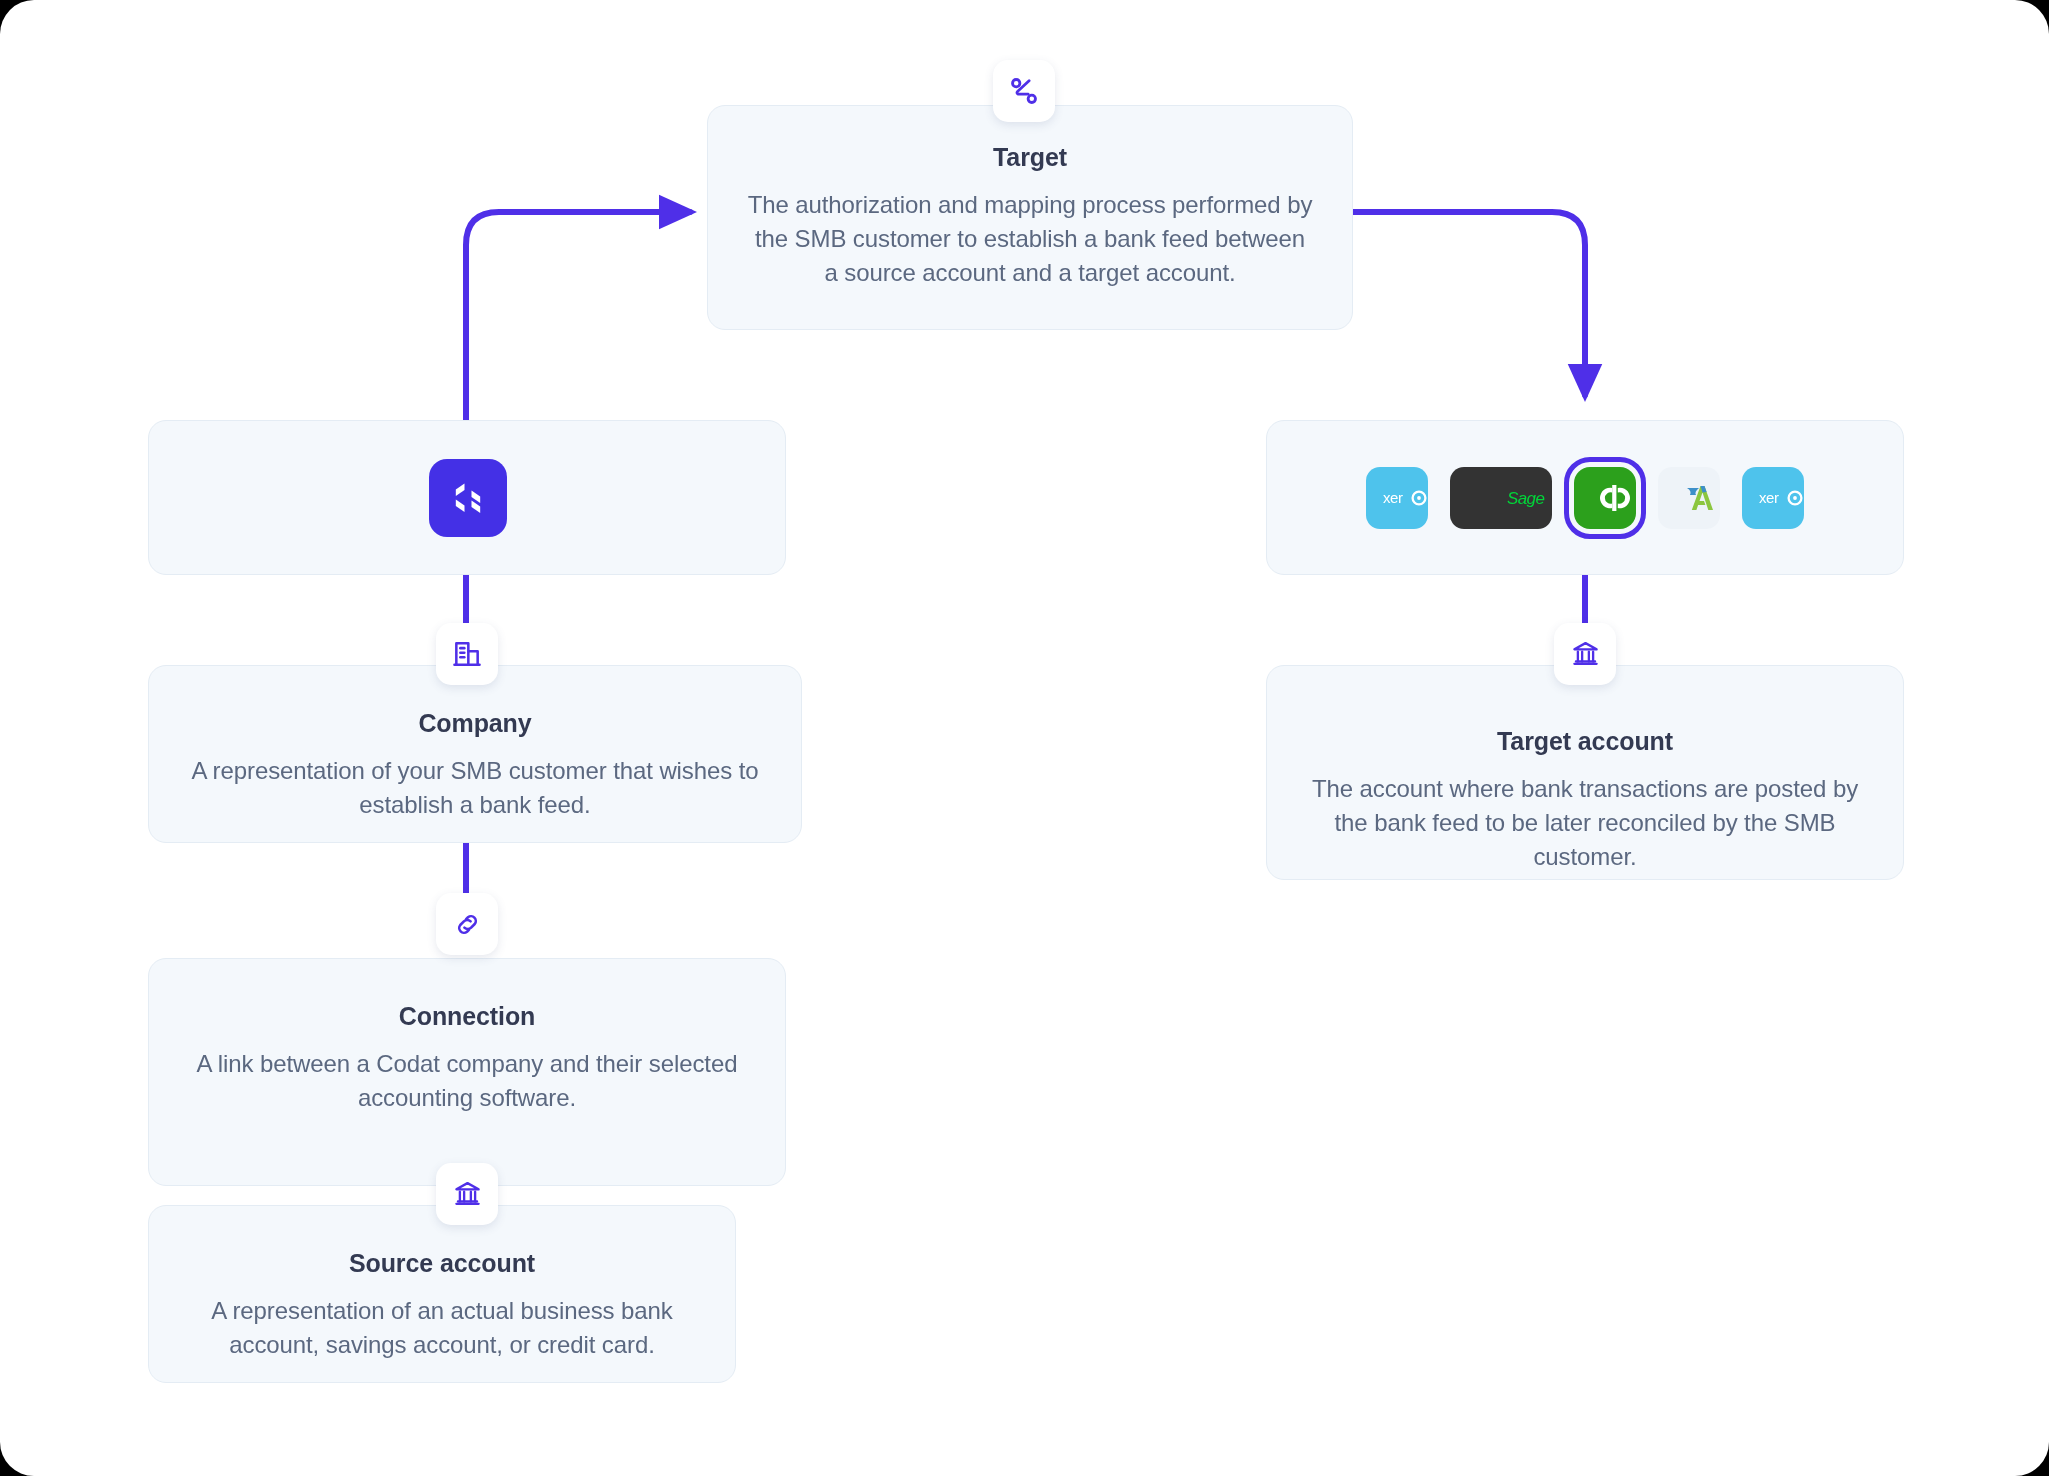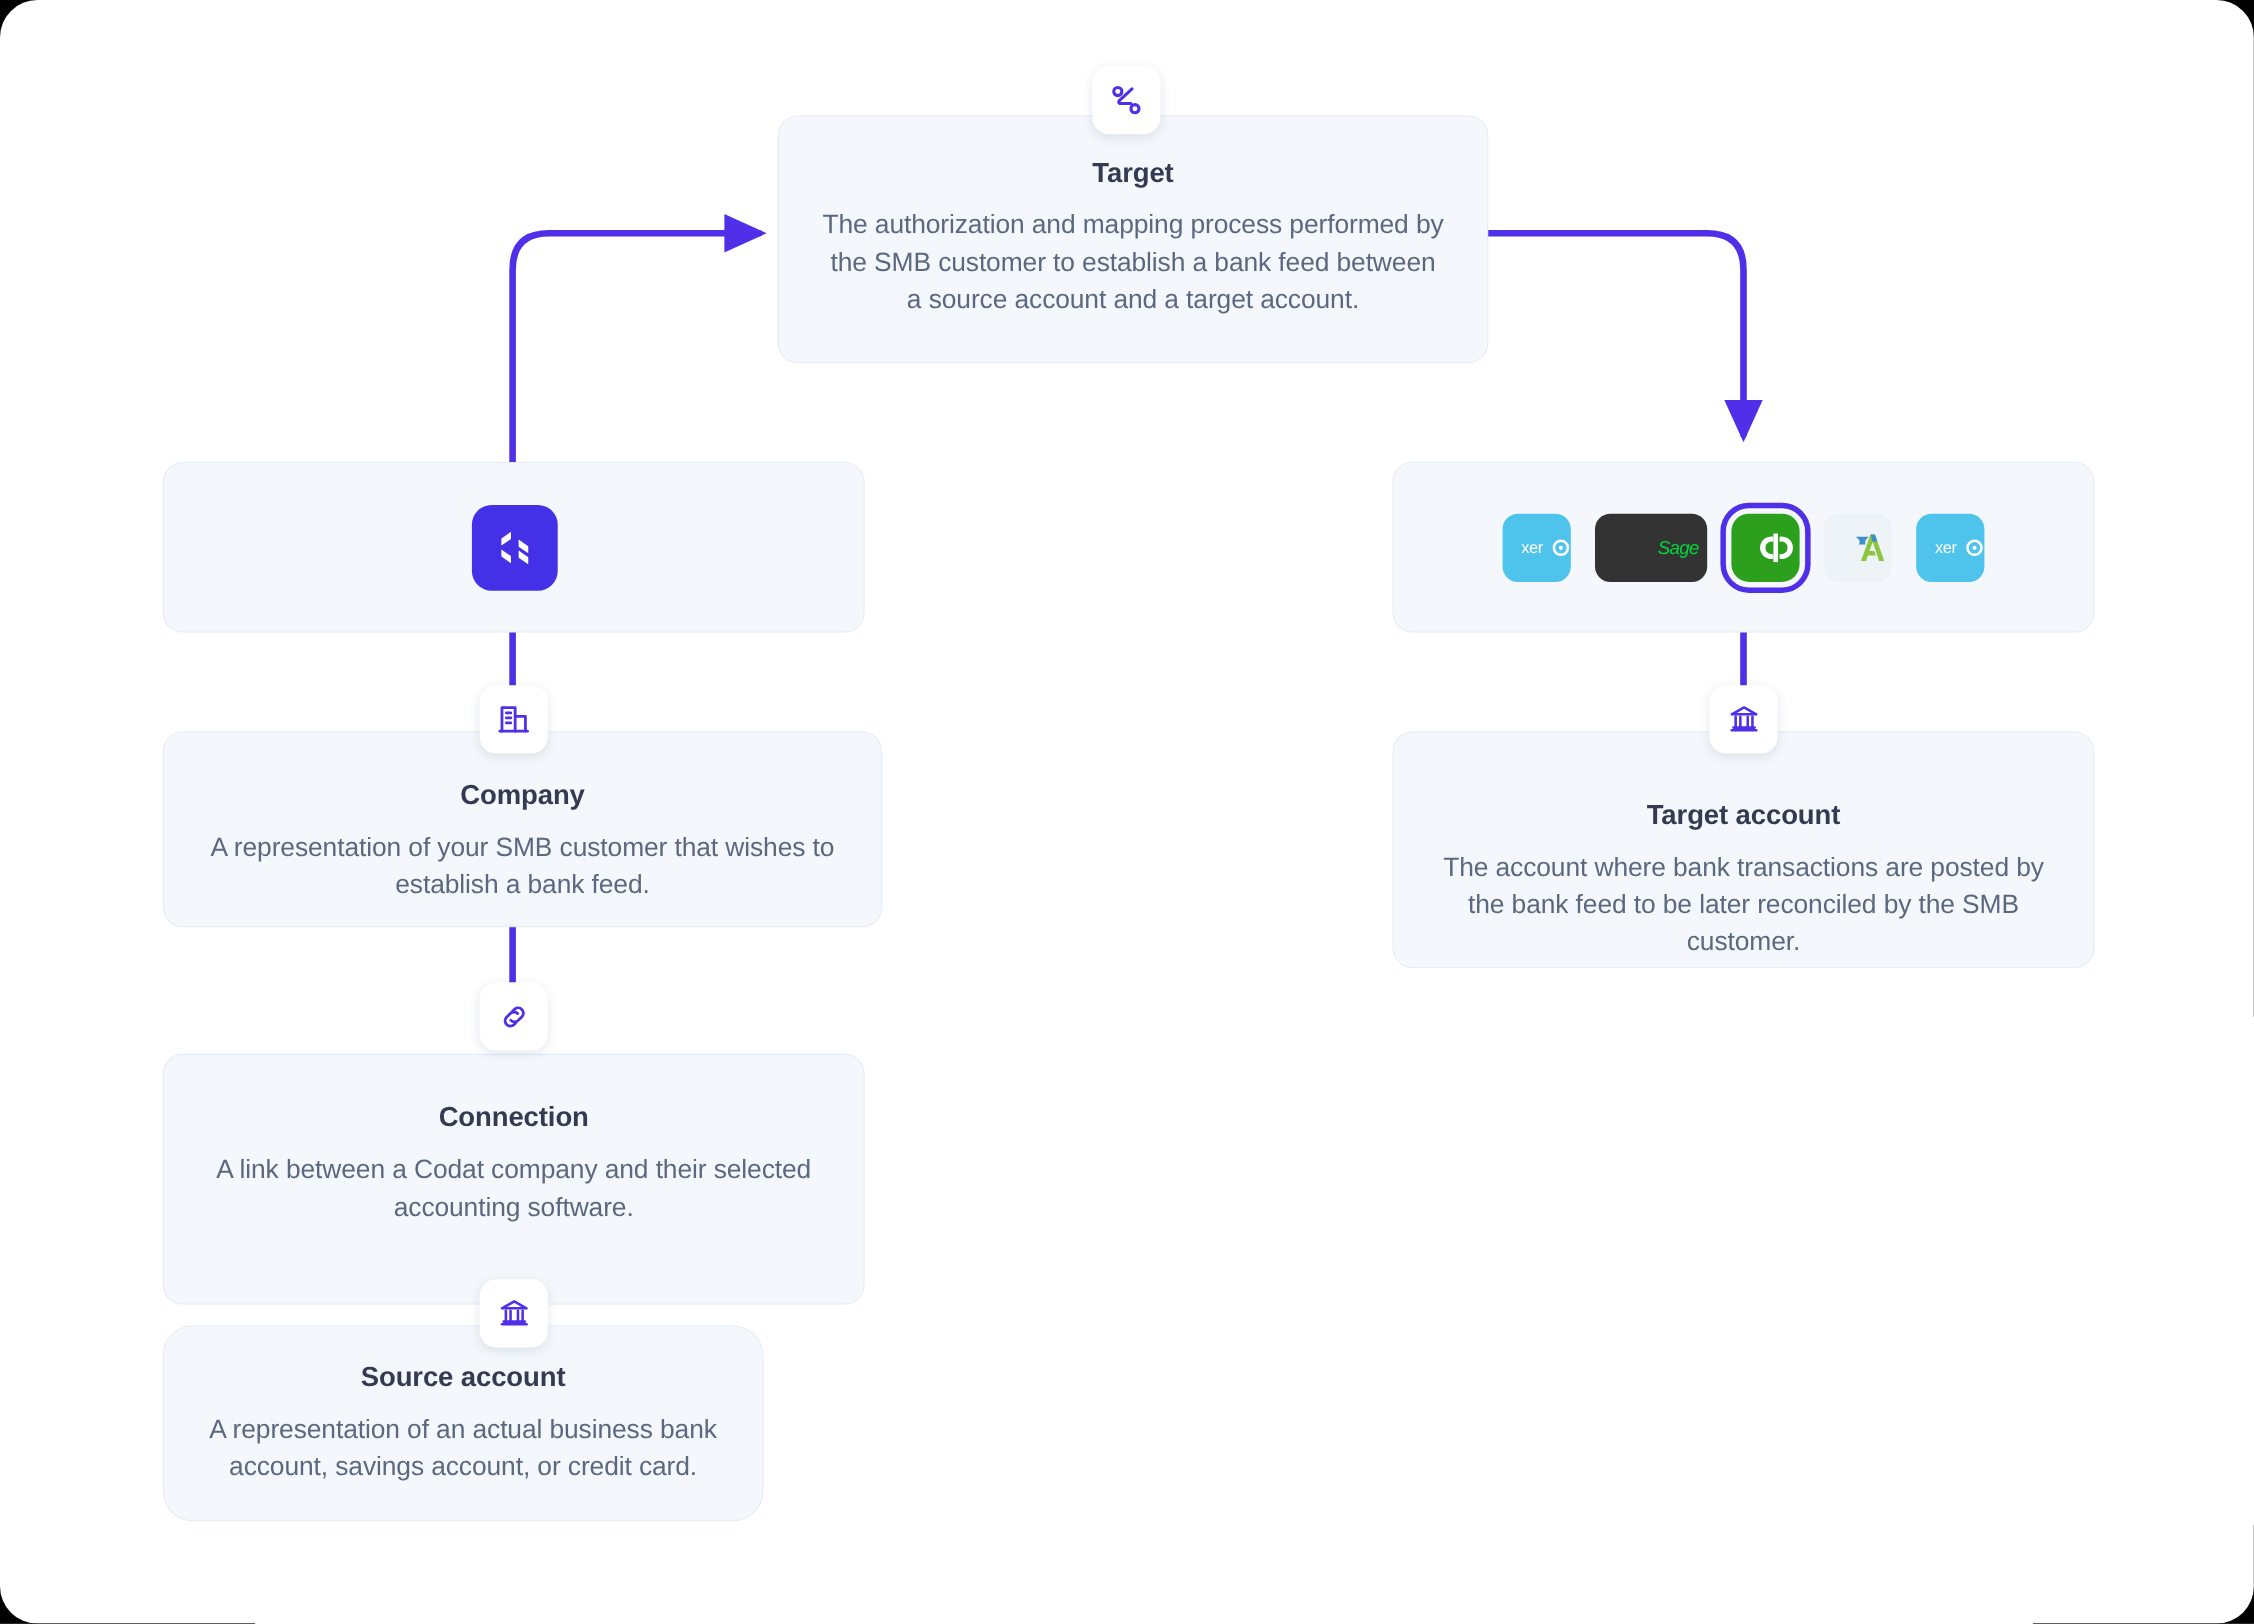--- a/index.html
+++ b/index.html
@@ -175,21 +175,21 @@
     <div class="card-title">Connection</div>
     <div class="card-desc">A link between a Codat company and their selected accounting software.</div>
   </div>
   <div class="chip" style="left:436px; top:893px;">
     <svg width="31" height="31" viewBox="0 0 24 24" fill="none" stroke="#4f2fe8" stroke-width="2" stroke-linecap="round" stroke-linejoin="round">
       <path d="M 9.6 14.4 A 3.6 3.6 0 0 0 14.8 14.4 L 17.6 11.6 A 3.7 3.7 0 0 0 12.4 6.4 L 10.9 7.9"></path>
       <path d="M 14.4 9.6 A 3.6 3.6 0 0 0 9.2 9.6 L 6.4 12.4 A 3.7 3.7 0 0 0 11.6 17.6 L 13.1 16.1"></path>
     </svg>
   </div>
 
-  <div class="card" style="left:148px; top:1205px; width:546px; height:178px; padding-top:31px;border-radius:27px;">
+  <div class="card" style="left:148px; top:1205px; width:588px; height:178px; padding-top:42px;">
     <div class="card-title">Source account</div>
     <div class="card-desc">A representation of an actual business bank account, savings account, or credit card.</div>
   </div>
   <div class="chip" style="left:436px; top:1163px;">
     <svg width="31" height="31" viewBox="0 0 24 24" fill="none" stroke="#4f2fe8" stroke-width="1.8" stroke-linecap="round" stroke-linejoin="round">
       <path d="M 12 3.2 L 20.6 8.0 L 3.4 8.0 Z"></path>
       <path d="M 6.1 9.8 L 6.1 17.4"></path>
       <path d="M 9.4 9.8 L 9.4 17.4"></path>
       <path d="M 14.6 9.8 L 14.6 17.4"></path>
       <path d="M 17.9 9.8 L 17.9 17.4"></path>

